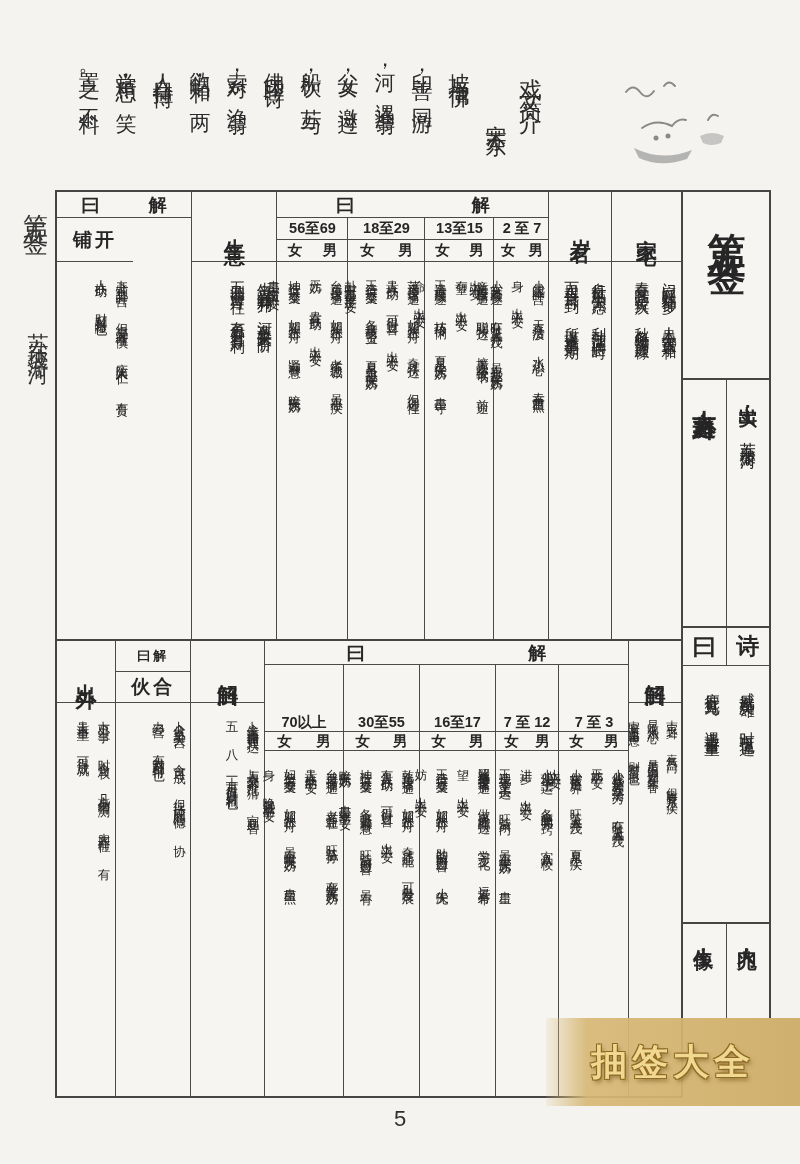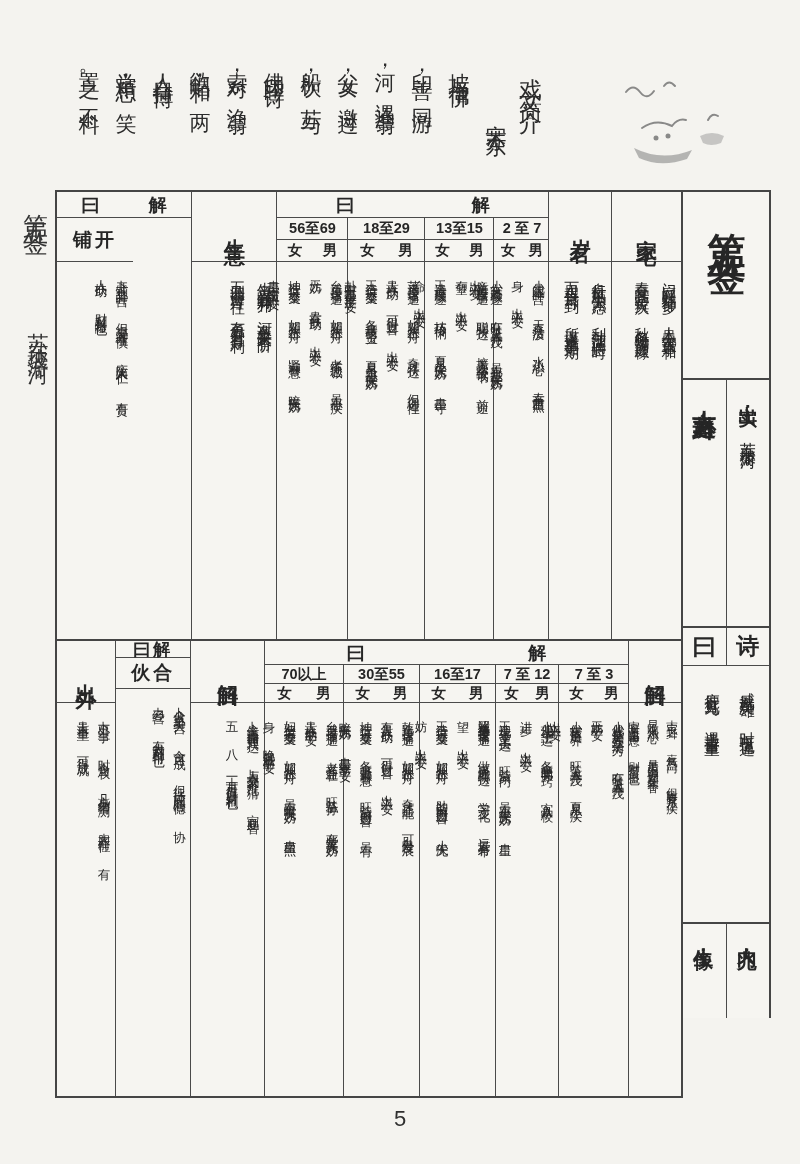--- a/index.html
+++ b/index.html
@@ -31,21 +31,21 @@
   .grp-cols{flex:1;display:flex;}
   .grp-cols > .col + .col{border-left:1px solid #4a4a4a;}
   .hdr-h{border-bottom:1px solid #4a4a4a;display:flex;align-items:center;justify-content:center;
     font-weight:600;font-size:19px;letter-spacing:3px;}
   .hdr-v{border-bottom:1px solid #4a4a4a;display:flex;align-items:center;justify-content:center;}
   .hdr-v .v{font-size:21px;font-weight:600;letter-spacing:5px;}
   .hdr-range{height:22px;border-bottom:1px solid #4a4a4a;text-align:center;
     font-weight:600;font-size:14.5px;line-height:21px;}
   .hdr-mf{height:22px;border-bottom:1px solid #4a4a4a;display:flex;
     justify-content:space-around;align-items:center;font-weight:600;font-size:14.5px;}
-  .bot .hdr-range{height:19px;line-height:18px;}
+  .bot .hdr-range{height:19px;line-height:18px;margin-top:48px;}
   .bot .hdr-mf{height:19px;}
   .cellbody{flex:1;padding:8px 3px 4px 2px;}
   .cellbody .vl{letter-spacing:2.5px;word-spacing:9px;margin-left:4px;font-size:12.5px;}
   .cellbody.wide .vl{font-size:15px;letter-spacing:3px;margin-left:8px;}
   .ph{display:inline-block;}
   .ph2{margin-top:24px;}
   .ph2s{margin-top:18px;}
   
   .right-col{width:88px;height:828px;border:2px solid #454545;border-left:none;border-bottom:none;
     display:flex;flex-direction:column;background:#f6f5f1;}
@@ -245,21 +245,21 @@
           <div class="hdr-v" style="height:62px">
             <span class="v">出外</span>
           </div>
           <div class="cellbody v">
             <div class="vl">卜出外一事 时令当权 凡事勿猜测 大胆前往 有</div>
             <div class="vl">贵人重重 可得成就</div>
           </div>
         </div>
 
         <div class="col" style="width:77px">
-          <div class="hdr-h" style="height:17px;font-size:17px">曰解</div>
+          <div class="hdr-h" style="height:31px;font-size:13px">曰解</div>
           <div class="hdr-h" style="height:31px">伙合</div>
           <div class="cellbody v">
             <div class="vl">卜合伙之卦大吉 合之可成 但伙计应同心同德 协</div>
             <div class="vl">力经营 有大财利可得也</div>
           </div>
         </div>
 
         <div class="col" style="width:75px">
           <div class="hdr-v" style="height:62px">
             <span class="v">解曰</span>
@@ -389,15 +389,18 @@
         <div>
           <span class="v">生像：</span>
         </div>
         <div>
           <span class="v">内兆：</span>
         </div>
       </div>
     </div>
   </div>
 
+  <div class="wm">
+    <span class="wm-text">抽签大全</span>
+  </div>
 
   <div class="pagenum">5</div>
 </div>
 
 </body></html>

